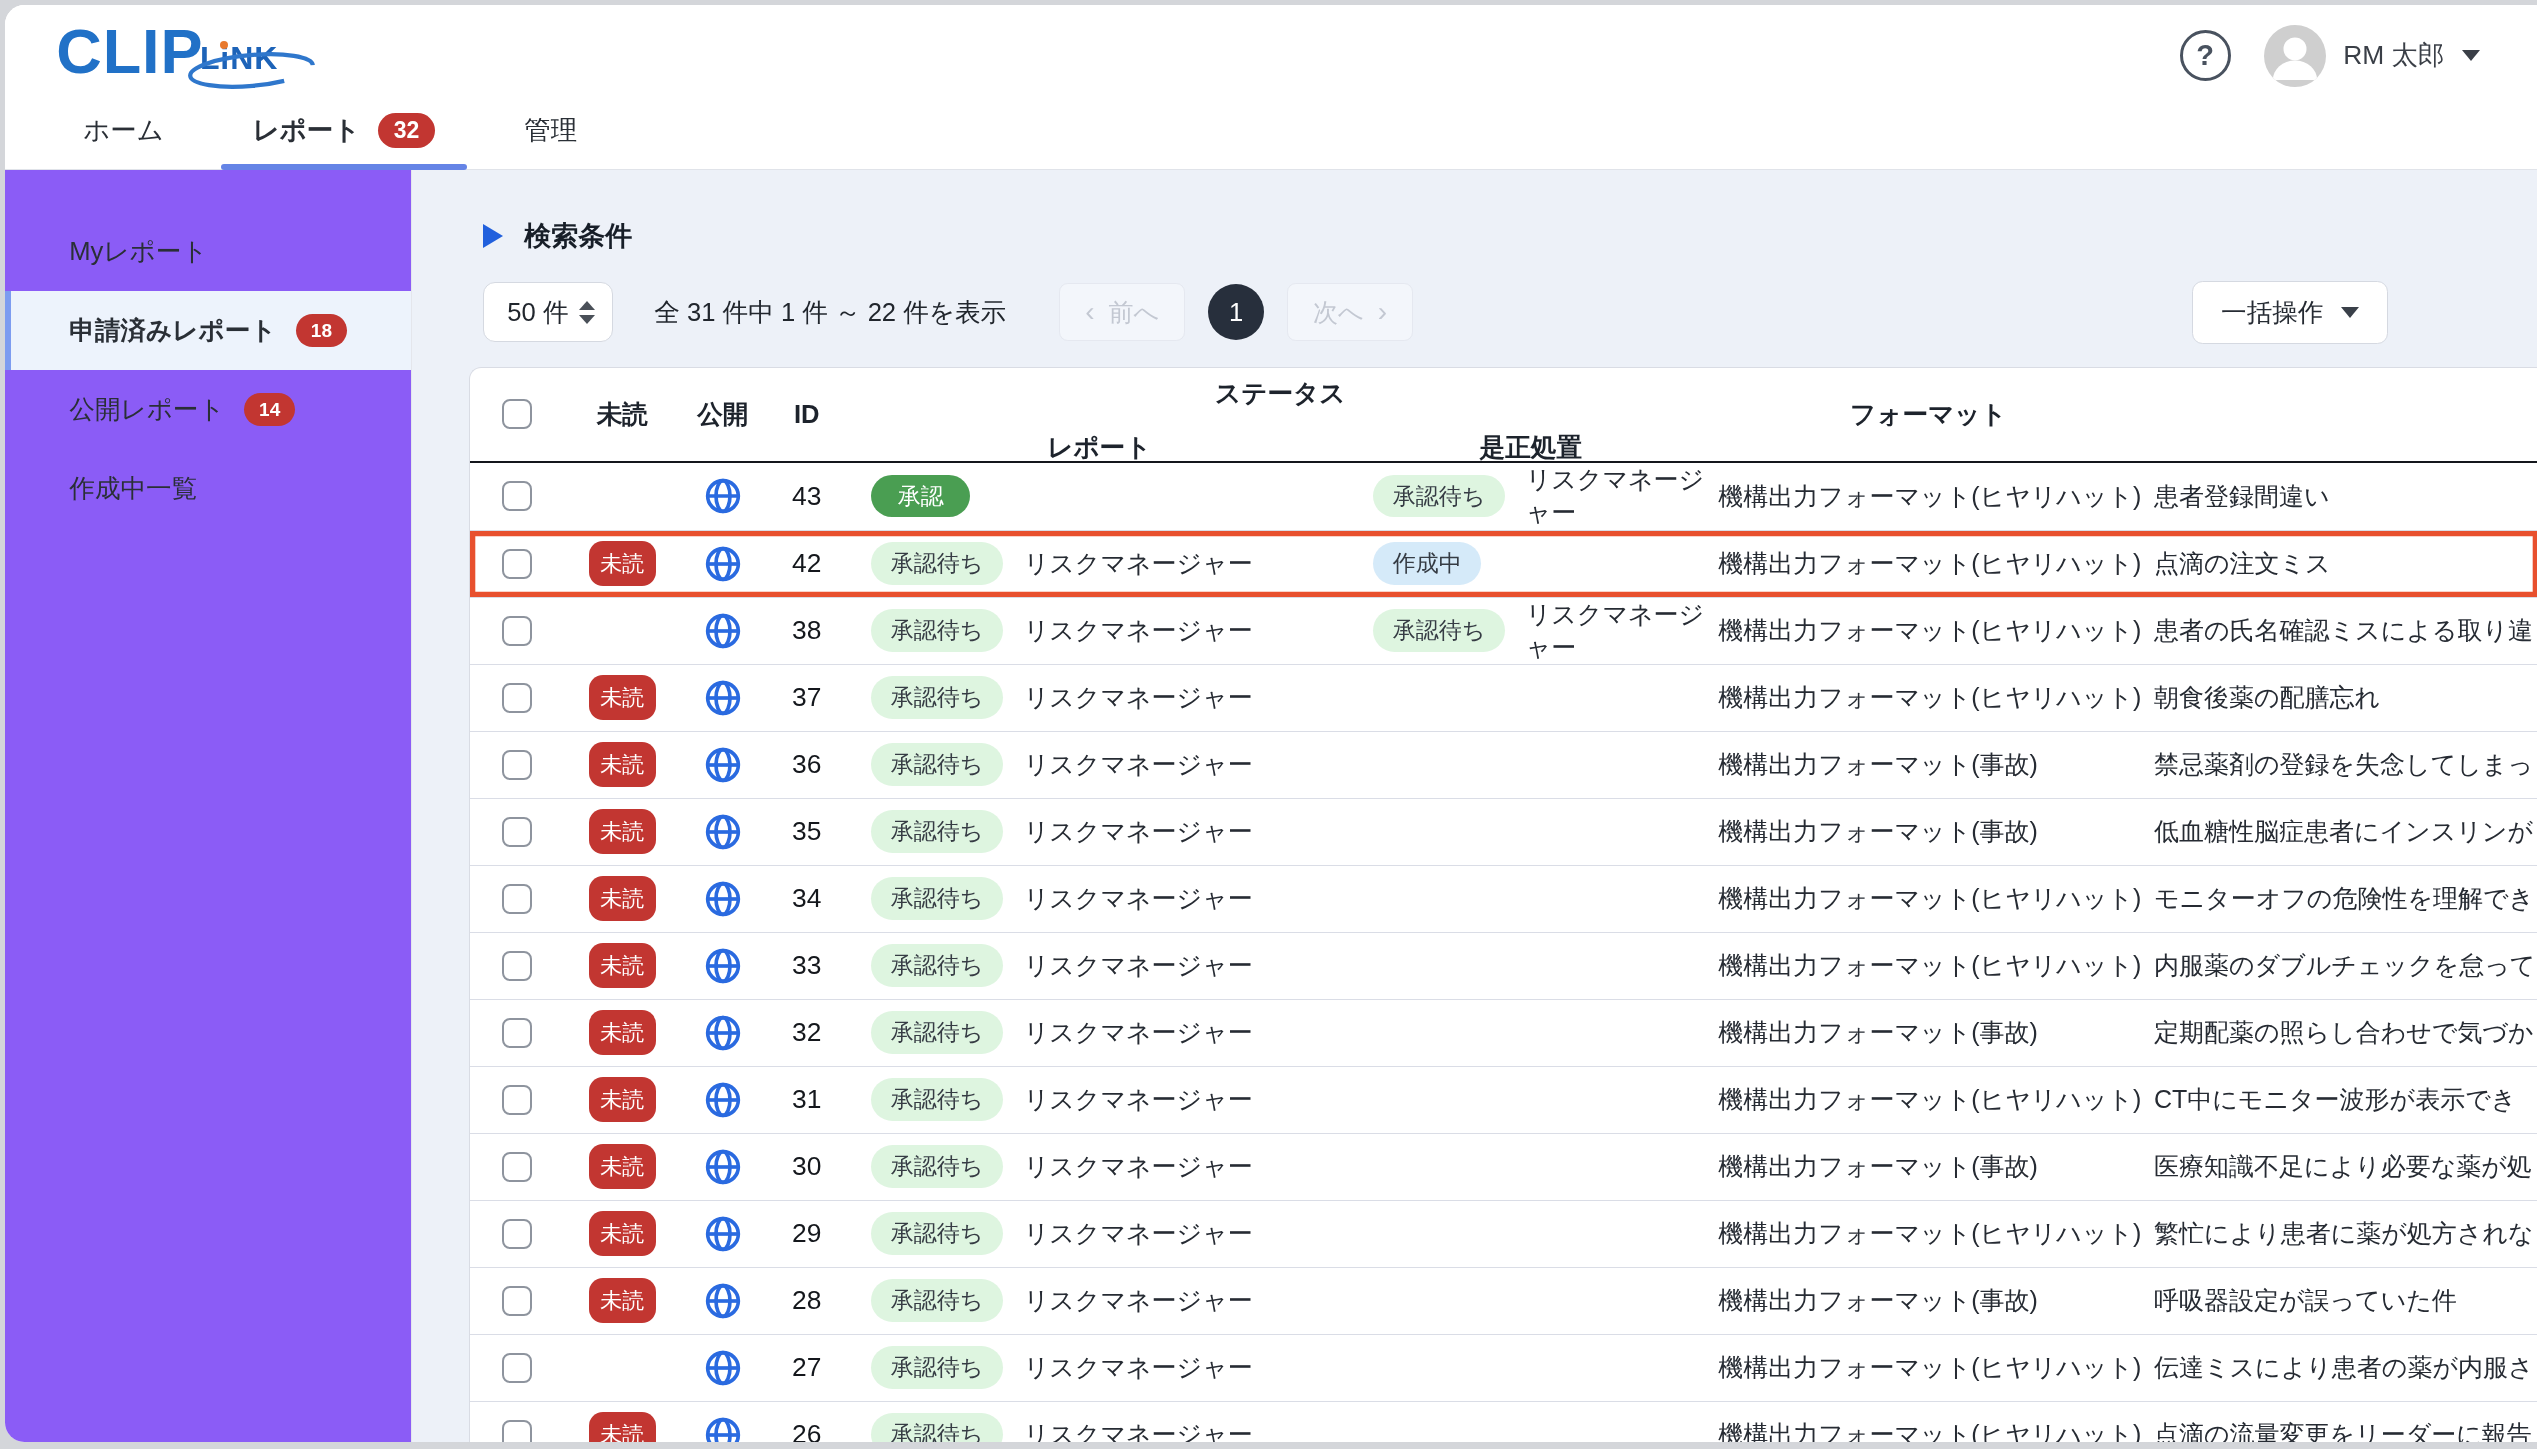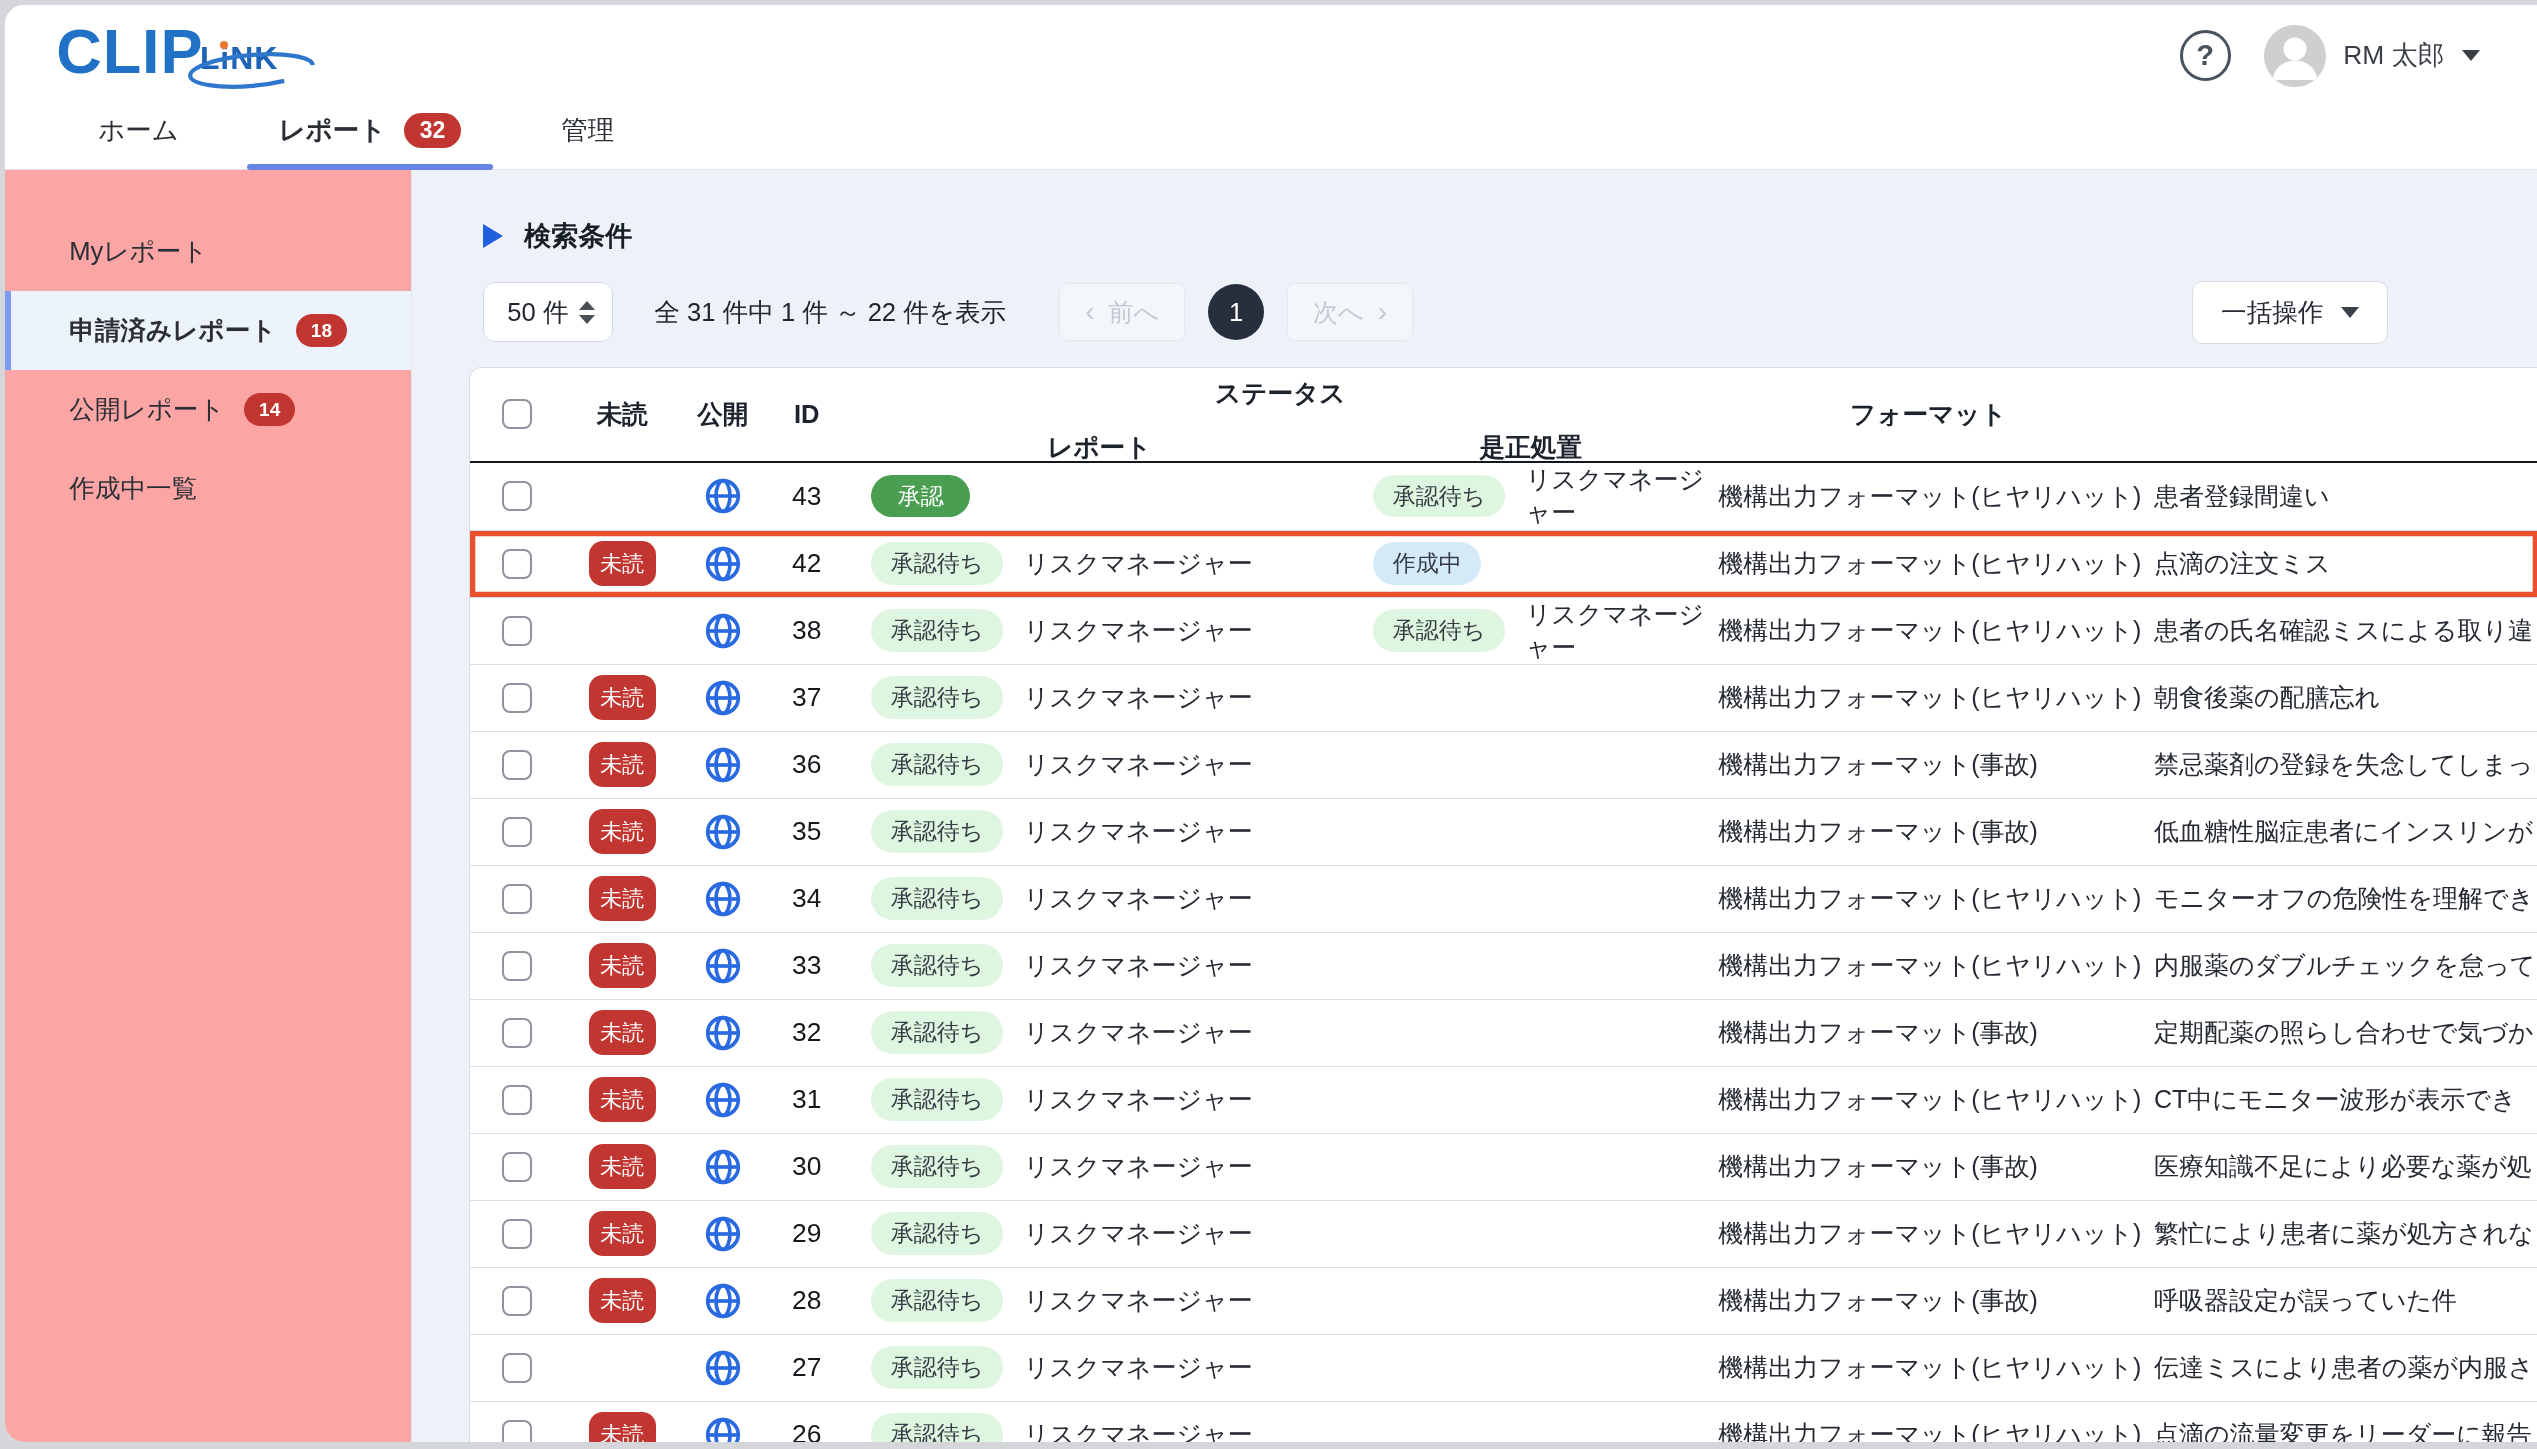--- a/index.html
+++ b/index.html
@@ -12,35 +12,35 @@
   body{background:#d4d6da;font-family:"Liberation Sans",sans-serif;color:#262b33;overflow:hidden;position:relative}
   .frame{position:absolute;left:5.3px;top:5.3px;right:0;bottom:7px;background:#fff;border-radius:19.4px 0 0 19.4px;overflow:hidden;display:flex;flex-direction:column}
 
   
   .topbar{height:165px;flex:0 0 auto;position:relative;background:#fff;border-bottom:0.9px solid #e0e3e9}
   .logo{position:absolute;left:51px;top:12.3px;display:flex;align-items:flex-end}
   .logo-clip{font-size:63px;font-weight:800;color:#2171c7;letter-spacing:0.9px;line-height:1.05}
   .logo-link{position:relative;font-size:32px;font-weight:800;color:#1d63b8;margin-left:-3.5px;margin-bottom:7px;letter-spacing:0.9px}
   .logo-idot{position:absolute;width:8px;height:8px;border-radius:50%;background:#e8792e;left:20px;top:0.9px}
   .logo-swoosh{position:absolute;left:-19.4px;bottom:-14px;width:141px;height:41px}
-  .tabs{position:absolute;left:58px;bottom:0;display:flex;gap:30px}
+  .tabs{position:absolute;left:43px;bottom:0;display:flex;gap:19px}
   .tab{position:relative;padding:17.6px 35px 21px;font-size:26.4px;color:#2a2f36;display:flex;align-items:center;gap:17.6px;cursor:pointer}
   .tab.active{font-weight:700}
   .tab.active::after{content:"";position:absolute;left:3.5px;right:3.5px;bottom:-0.9px;height:6.2px;background:var(--accent);border-radius:3.5px}
   .tab-badge{background:var(--badge-red);color:#fff;font-size:23px;font-weight:700;padding:6.2px 16px;border-radius:23px;line-height:1}
   .topbar-right{position:absolute;right:58px;top:19.4px;display:flex;align-items:center;gap:33px}
   .help{width:51px;height:51px;border:3.5px solid #49525f;border-radius:50%;display:flex;align-items:center;justify-content:center;font-weight:700;font-size:29px;color:#49525f;cursor:pointer}
   .userbox{display:flex;align-items:center;gap:17.6px;cursor:pointer}
   .avatar{width:62px;height:62px;border-radius:50%;background:#cfcfcf;overflow:hidden;position:relative}
   .username{font-size:26.4px;color:#3a3f47}
   .caret{width:0;height:0;border-left:9.7px solid transparent;border-right:9.7px solid transparent;border-top:11.5px solid #3a3f47}
 
   
   .main{flex:1;display:flex;min-height:0}
-  .sidebar{width:407px;flex:0 0 auto;background:#fca5a5;border-right:0.9px solid #e4e6ec;padding-top:42px}
+  .sidebar{width:407px;flex:0 0 auto;background:#8b5cf6;border-right:0.9px solid #e4e6ec;padding-top:42px}
   .side-item{display:flex;align-items:center;gap:19.4px;height:79px;padding-left:58px;font-size:25.6px;color:#2a2f36;border-left:6.2px solid transparent;cursor:pointer}
   .side-item.active{background:#edf3fc;border-left-color:#7d9cf0;font-weight:700}
   .side-badge{background:var(--badge-red);color:#fff;font-size:19px;font-weight:700;padding:7px 15px;border-radius:21px;line-height:1}
   .content{flex:1;background:var(--page-bg);min-width:0;overflow:hidden}
 
   .search-head{display:flex;align-items:center;gap:21px;margin:48px 0 0 71px}
   .tri{width:0;height:0;border-left:20px solid #2160dd;border-top:12.3px solid transparent;border-bottom:12.3px solid transparent}
   .search-title{font-size:27px;font-weight:700;color:#171e28}
 
   .controls{display:flex;align-items:center;margin:26.4px 150px 0 71px}

